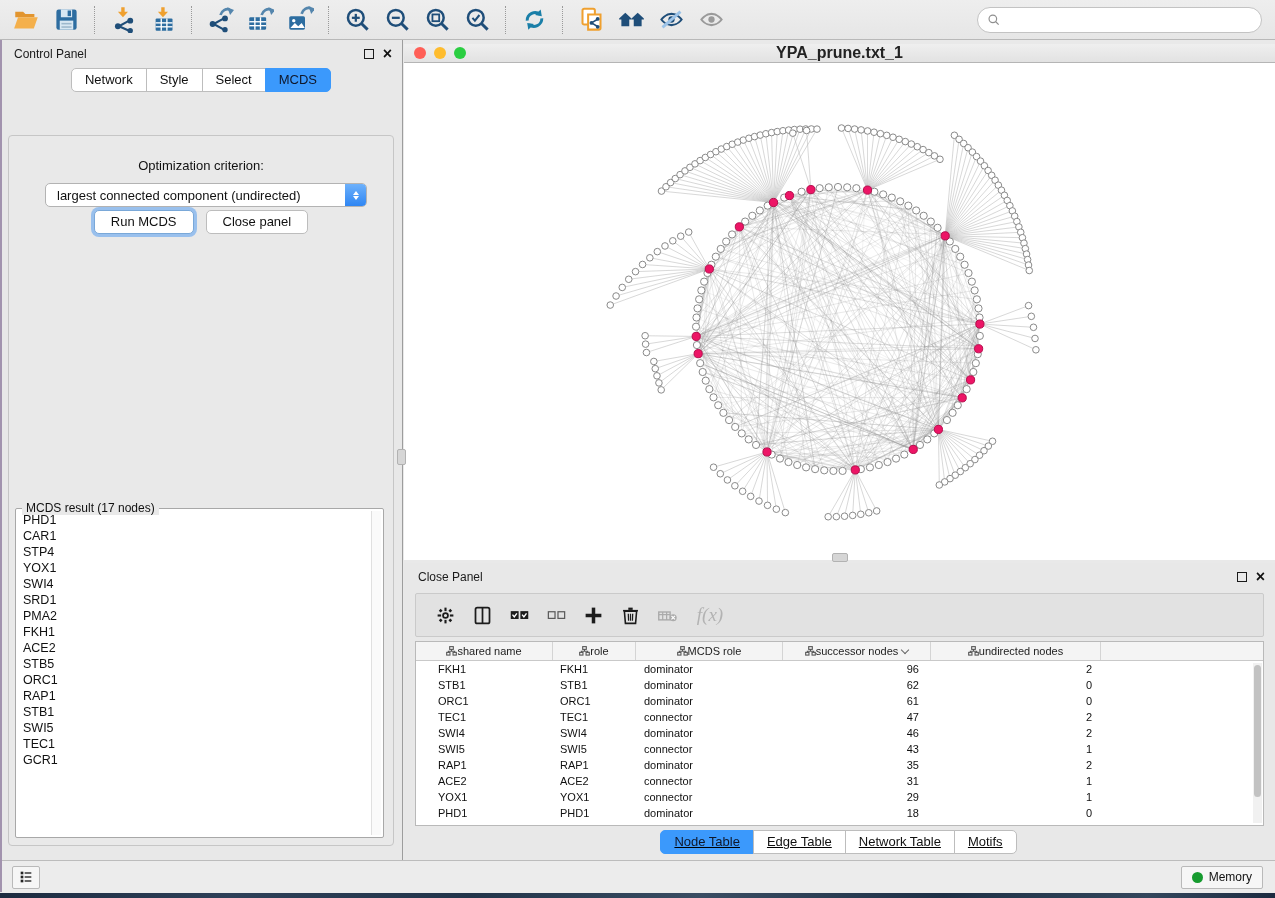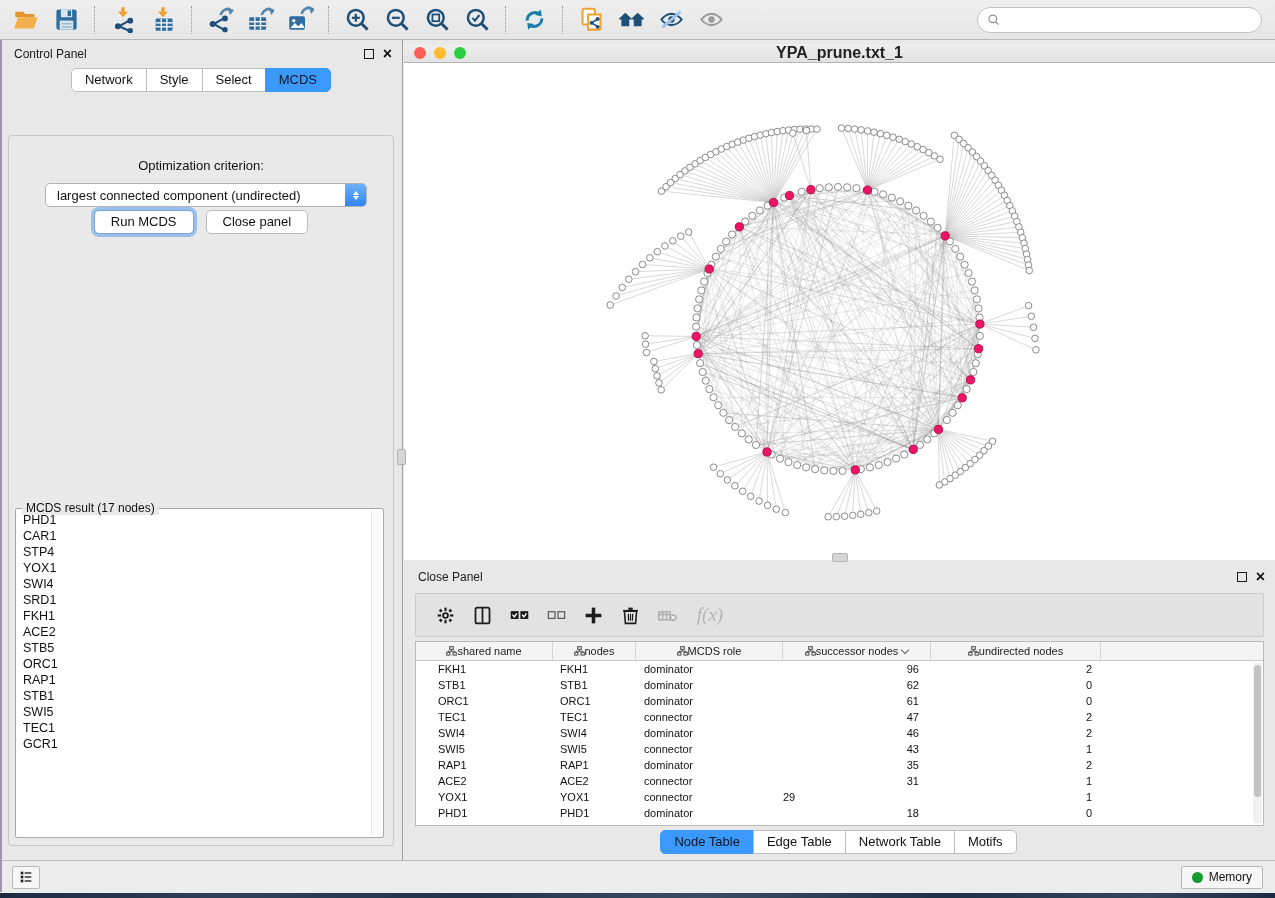--- a/index.html
+++ b/index.html
@@ -89,21 +89,21 @@
         border-right:1px solid #d4d4d4; position:relative; cursor:pointer; }
   .th svg.colicon { width:11px; height:10px; }
   .sort-chev { width:6px; height:6px; border-right:1.5px solid #666; border-bottom:1.5px solid #666;
                transform:rotate(45deg); margin-left:4px; margin-top:-3px; }
   .tbody { position:absolute; top:19px; left:0; right:10px; bottom:0; overflow:hidden; }
   .tr { display:flex; height:16px; align-items:center; cursor:default; }
   .td { font-size:11px; color:#111; white-space:nowrap; overflow:hidden; }
   .table-vscroll { position:absolute; top:21px; right:1px; width:9px; bottom:2px; background:#f1f1f1; }
   .table-vscroll .thumb { position:absolute; top:2px; left:1px; width:7px; height:132px; background:#c2c2c2; border-radius:4px; }
 
-  .tp-tabs { position:absolute; left:0; right:2px; bottom:6px; display:flex; justify-content:center; }
+  .tp-tabs { position:absolute; left:0; right:2px; bottom:6px; display:flex; justify-content:center;text-decoration:underline; }
 
   
   .status-bar { position:absolute; left:0; top:860px; width:1275px; height:33px; background:#ececec; border-top:1px solid #bcbcbc;
                 display:flex; align-items:center; padding:0 12px;gap:22px; }
   .status-btn { width:28px; height:23px; background:#f6f6f6; border:1px solid #b9b9b9; border-radius:2px;
                 display:flex; align-items:center; justify-content:center; cursor:pointer; }
   .memory-btn { margin-left:auto; height:23px; background:#f6f6f6; border:1px solid #b9b9b9; border-radius:2px;
                 display:flex; align-items:center; gap:6px; padding:0 10px; cursor:pointer; }
   .memory-dot { width:11px; height:11px; border-radius:50%; background:#169b2f; }
   .memory-label { font-size:12px; color:#111; }
@@ -319,20 +319,21 @@
       </div>
       <div class="group-box">
         <span class="group-box-title">MCDS result (17 nodes)</span>
         <div class="result-list" id="mcds-list">
             <div class="result-item">PHD1</div>
             <div class="result-item">CAR1</div>
             <div class="result-item">STP4</div>
             <div class="result-item">YOX1</div>
             <div class="result-item">SWI4</div>
             <div class="result-item">SRD1</div>
+            <div class="result-item">PMA2</div>
             <div class="result-item">FKH1</div>
             <div class="result-item">ACE2</div>
             <div class="result-item">STB5</div>
             <div class="result-item">ORC1</div>
             <div class="result-item">RAP1</div>
             <div class="result-item">STB1</div>
             <div class="result-item">SWI5</div>
             <div class="result-item">TEC1</div>
             <div class="result-item">GCR1</div>
           </div>
@@ -1210,21 +1211,21 @@
           </div>
           <div class="th" style="width: 83px;">
             <svg class="colicon" viewBox="0 0 12 11">
               <g fill="none" stroke="#555" stroke-width="1.2">
                 <rect x="4" y="0.7" width="4" height="3"></rect>
                 <rect x="0.7" y="7" width="3.6" height="3"></rect>
                 <rect x="7.7" y="7" width="3.6" height="3"></rect>
                 <path d="M6 3.7v2M2.5 7V5.7h7V7"></path>
               </g>
             </svg>
-            <span>nodes</span>
+            <span>role</span>
           </div>
           <div class="th" style="width: 147px;">
             <svg class="colicon" viewBox="0 0 12 11">
               <g fill="none" stroke="#555" stroke-width="1.2">
                 <rect x="4" y="0.7" width="4" height="3"></rect>
                 <rect x="0.7" y="7" width="3.6" height="3"></rect>
                 <rect x="7.7" y="7" width="3.6" height="3"></rect>
                 <path d="M6 3.7v2M2.5 7V5.7h7V7"></path>
               </g>
             </svg>
@@ -1309,21 +1310,21 @@
             <div class="td" style="width: 137px; text-align: left; padding-left: 22px;">ACE2</div>
             <div class="td" style="width: 83px; text-align: left; padding-left: 7px;">ACE2</div>
             <div class="td" style="width: 147px; text-align: left; padding-left: 8px;">connector</div>
             <div class="td" style="width: 148px; text-align: right; padding-right: 12px;">31</div>
             <div class="td" style="width: 170px; text-align: right; padding-right: 9px;">1</div>
           </div>
           <div class="tr">
             <div class="td" style="width: 137px; text-align: left; padding-left: 22px;">YOX1</div>
             <div class="td" style="width: 83px; text-align: left; padding-left: 7px;">YOX1</div>
             <div class="td" style="width: 147px; text-align: left; padding-left: 8px;">connector</div>
-            <div class="td" style="width: 148px; text-align: left; padding-right: 12px;">29</div>
+            <div class="td" style="width: 148px; text-align: right; padding-right: 12px;">29</div>
             <div class="td" style="width: 170px; text-align: right; padding-right: 9px;">1</div>
           </div>
           <div class="tr">
             <div class="td" style="width: 137px; text-align: left; padding-left: 22px;">PHD1</div>
             <div class="td" style="width: 83px; text-align: left; padding-left: 7px;">PHD1</div>
             <div class="td" style="width: 147px; text-align: left; padding-left: 8px;">dominator</div>
             <div class="td" style="width: 148px; text-align: right; padding-right: 12px;">18</div>
             <div class="td" style="width: 170px; text-align: right; padding-right: 9px;">0</div>
           </div>
         </div>

